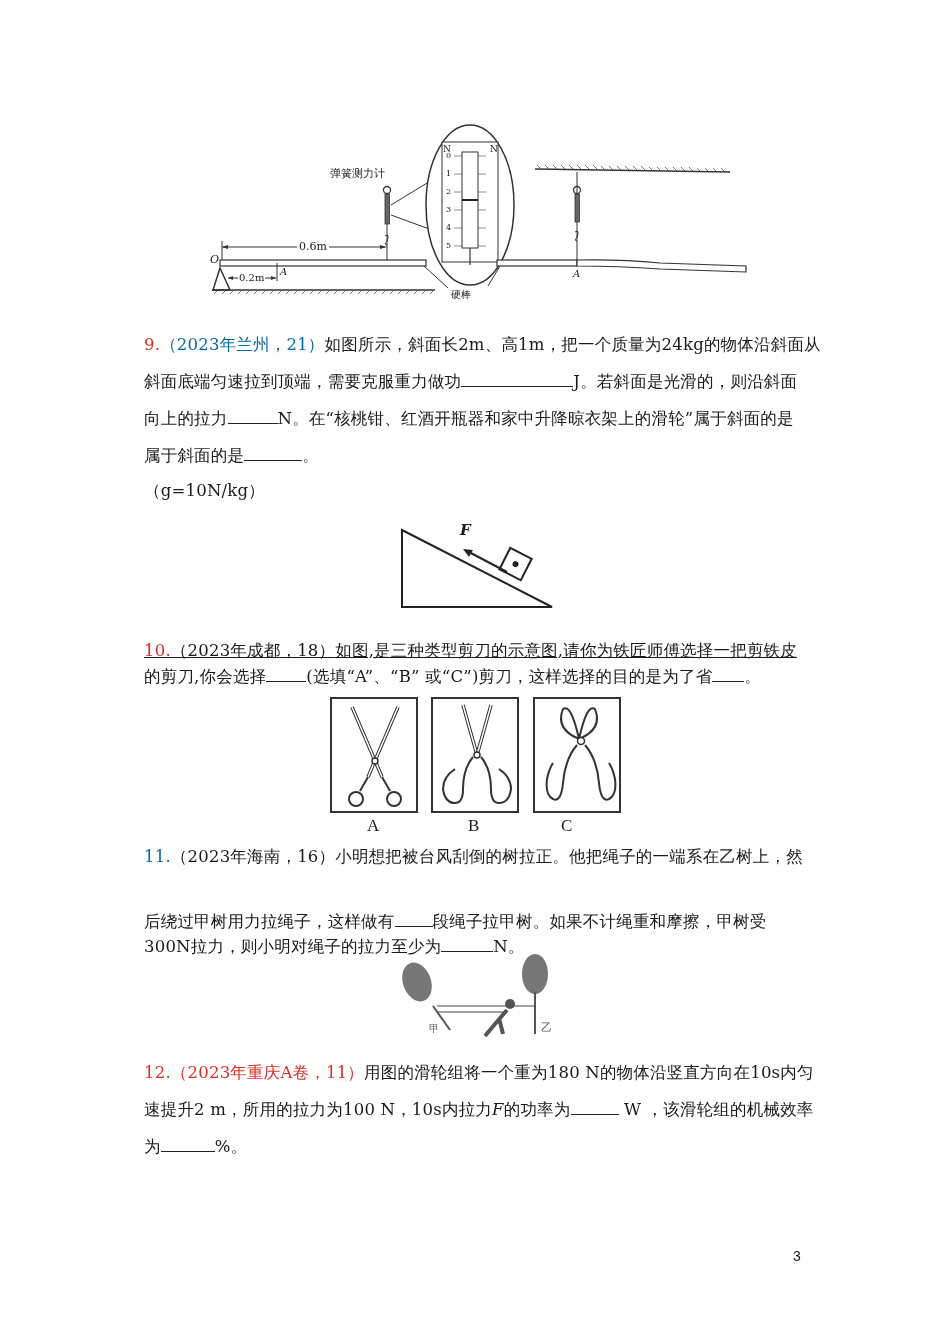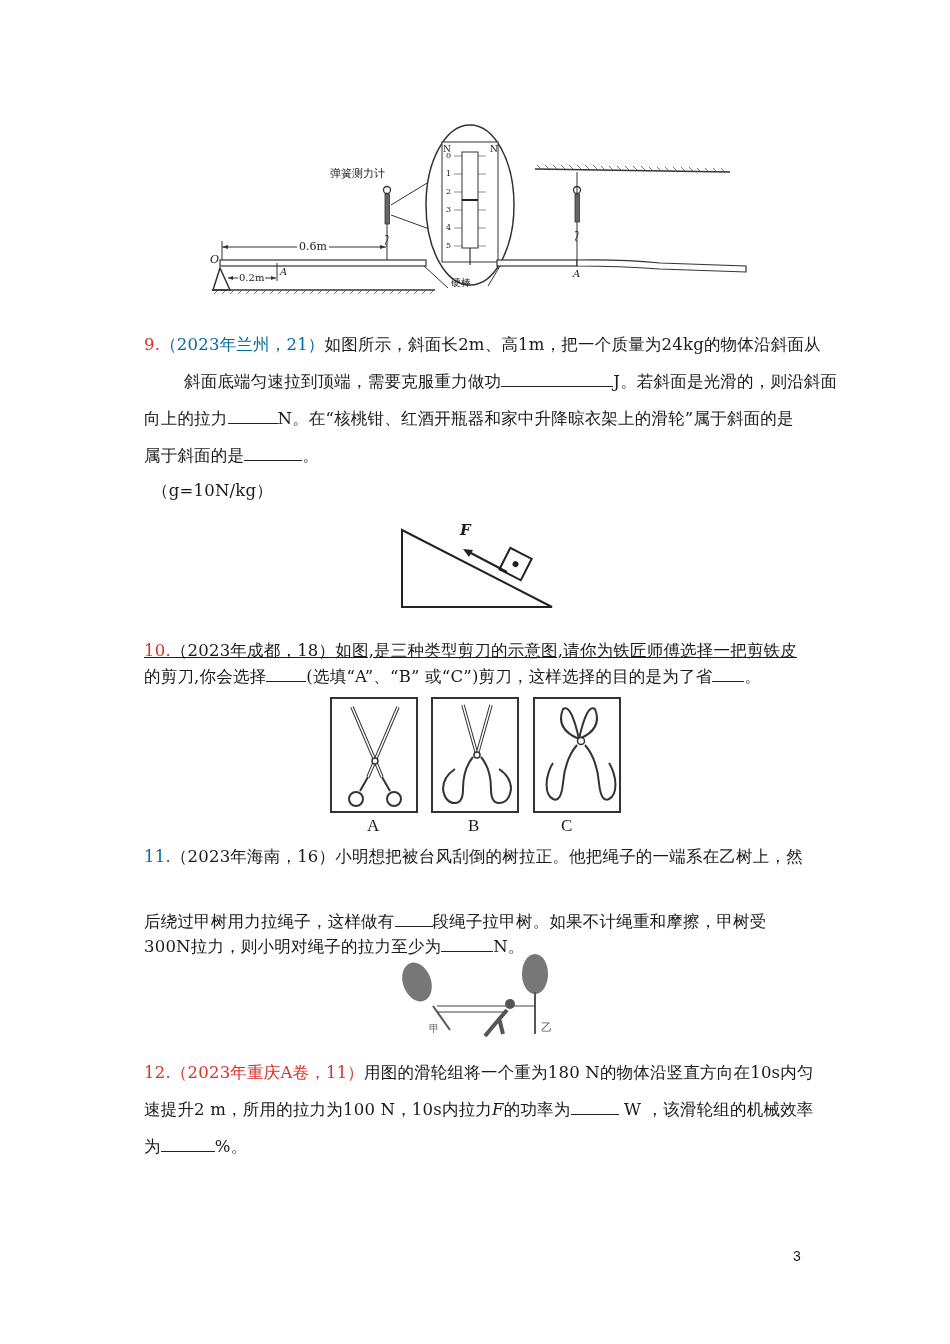--- a/index.html
+++ b/index.html
@@ -135,44 +135,44 @@
 
     <line x1="224" y1="146" x2="248" y2="168" stroke="#333" stroke-width="1"></line>
     <line x1="300" y1="146" x2="288" y2="166" stroke="#333" stroke-width="1"></line>
   </svg>
   <span class="abs" style="left:130px; top:46px; font-size:11px; font-family:'DejaVu Sans',sans-serif;">弹簧测力计</span>
   <span class="abs" style="left:97px; top:120px; font-size:11px; background:#fff; padding:0 2px;">0.6m</span>
   <span class="abs" style="left:38px; top:152px; font-size:10px; background:#fff; padding:0 1px;">0.2m</span>
   <span class="abs ital" style="left:10px; top:133px; font-size:11px;">O</span>
   <span class="abs ital" style="left:80px; top:146px; font-size:10px;">A</span>
   <span class="abs ital" style="left:373px; top:148px; font-size:10px;">A</span>
-  <span class="abs" style="left:251px; top:156px; font-size:10px; font-family:'DejaVu Sans',sans-serif;">硬棒</span>
+  <span class="abs" style="left:251px; top:168px; font-size:10px; font-family:'DejaVu Sans',sans-serif;">硬棒</span>
   <span class="abs" style="left:243px; top:24px; font-size:9px;">N</span>
   <span class="abs" style="left:290px; top:24px; font-size:9px;">N</span>
   <span class="abs" style="left:246px; top:31px; font-size:8px;">0</span>
   <span class="abs" style="left:246px; top:49px; font-size:8px;">1</span>
   <span class="abs" style="left:246px; top:67px; font-size:8px;">2</span>
   <span class="abs" style="left:246px; top:85px; font-size:8px;">3</span>
   <span class="abs" style="left:246px; top:103px; font-size:8px;">4</span>
   <span class="abs" style="left:246px; top:121px; font-size:8px;">5</span>
 </div>
 
 <div class="line" style="top:334px;">
   <span class="red">9.</span><span class="blue">（2023年兰州，21）</span><span>如图所示，斜面长2m、高1m，把一个质量为24kg的物体沿斜面从</span>
 </div>
-<div class="line" style="top:371px;margin-left:40px;">
+<div class="line" style="top:371px;">
   <span>斜面底端匀速拉到顶端，需要克服重力做功</span><span class="blank" style="width:112px;"></span><span>J。若斜面是光滑的，则沿斜面</span>
 </div>
 <div class="line" style="top:408px;">
   <span>向上的拉力</span><span class="blank" style="width:50px;"></span><span>N。在“核桃钳、红酒开瓶器和家中升降晾衣架上的滑轮”属于斜面的是</span>
 </div>
 <div class="line" style="top:445px;">
   <span>属于斜面的是</span><span class="blank" style="width:58px;"></span><span>。</span>
 </div>
-<div class="line" style="top:480px; left:144px;margin-left:8px;">（g=10N/kg）</div>
+<div class="line" style="top:480px; left:144px;">（g=10N/kg）</div>
 
 <div class="fig" style="left:390px; top:515px; width:180px; height:100px;">
   <svg width="180" height="100" viewBox="0 0 180 100">
     <polygon points="12,15 12,92 162,92" fill="#fff" stroke="#222" stroke-width="2"></polygon>
     <g transform="translate(121,58) rotate(27)">
       <rect x="-12" y="-22" width="24" height="24" fill="#fff" stroke="#222" stroke-width="2"></rect>
       <circle cx="0" cy="-10" r="3" fill="#222"></circle>
     </g>
     <line x1="117" y1="57" x2="77" y2="36" stroke="#222" stroke-width="2"></line>
     <polygon points="73,34 83,35 79,42" fill="#222"></polygon>

